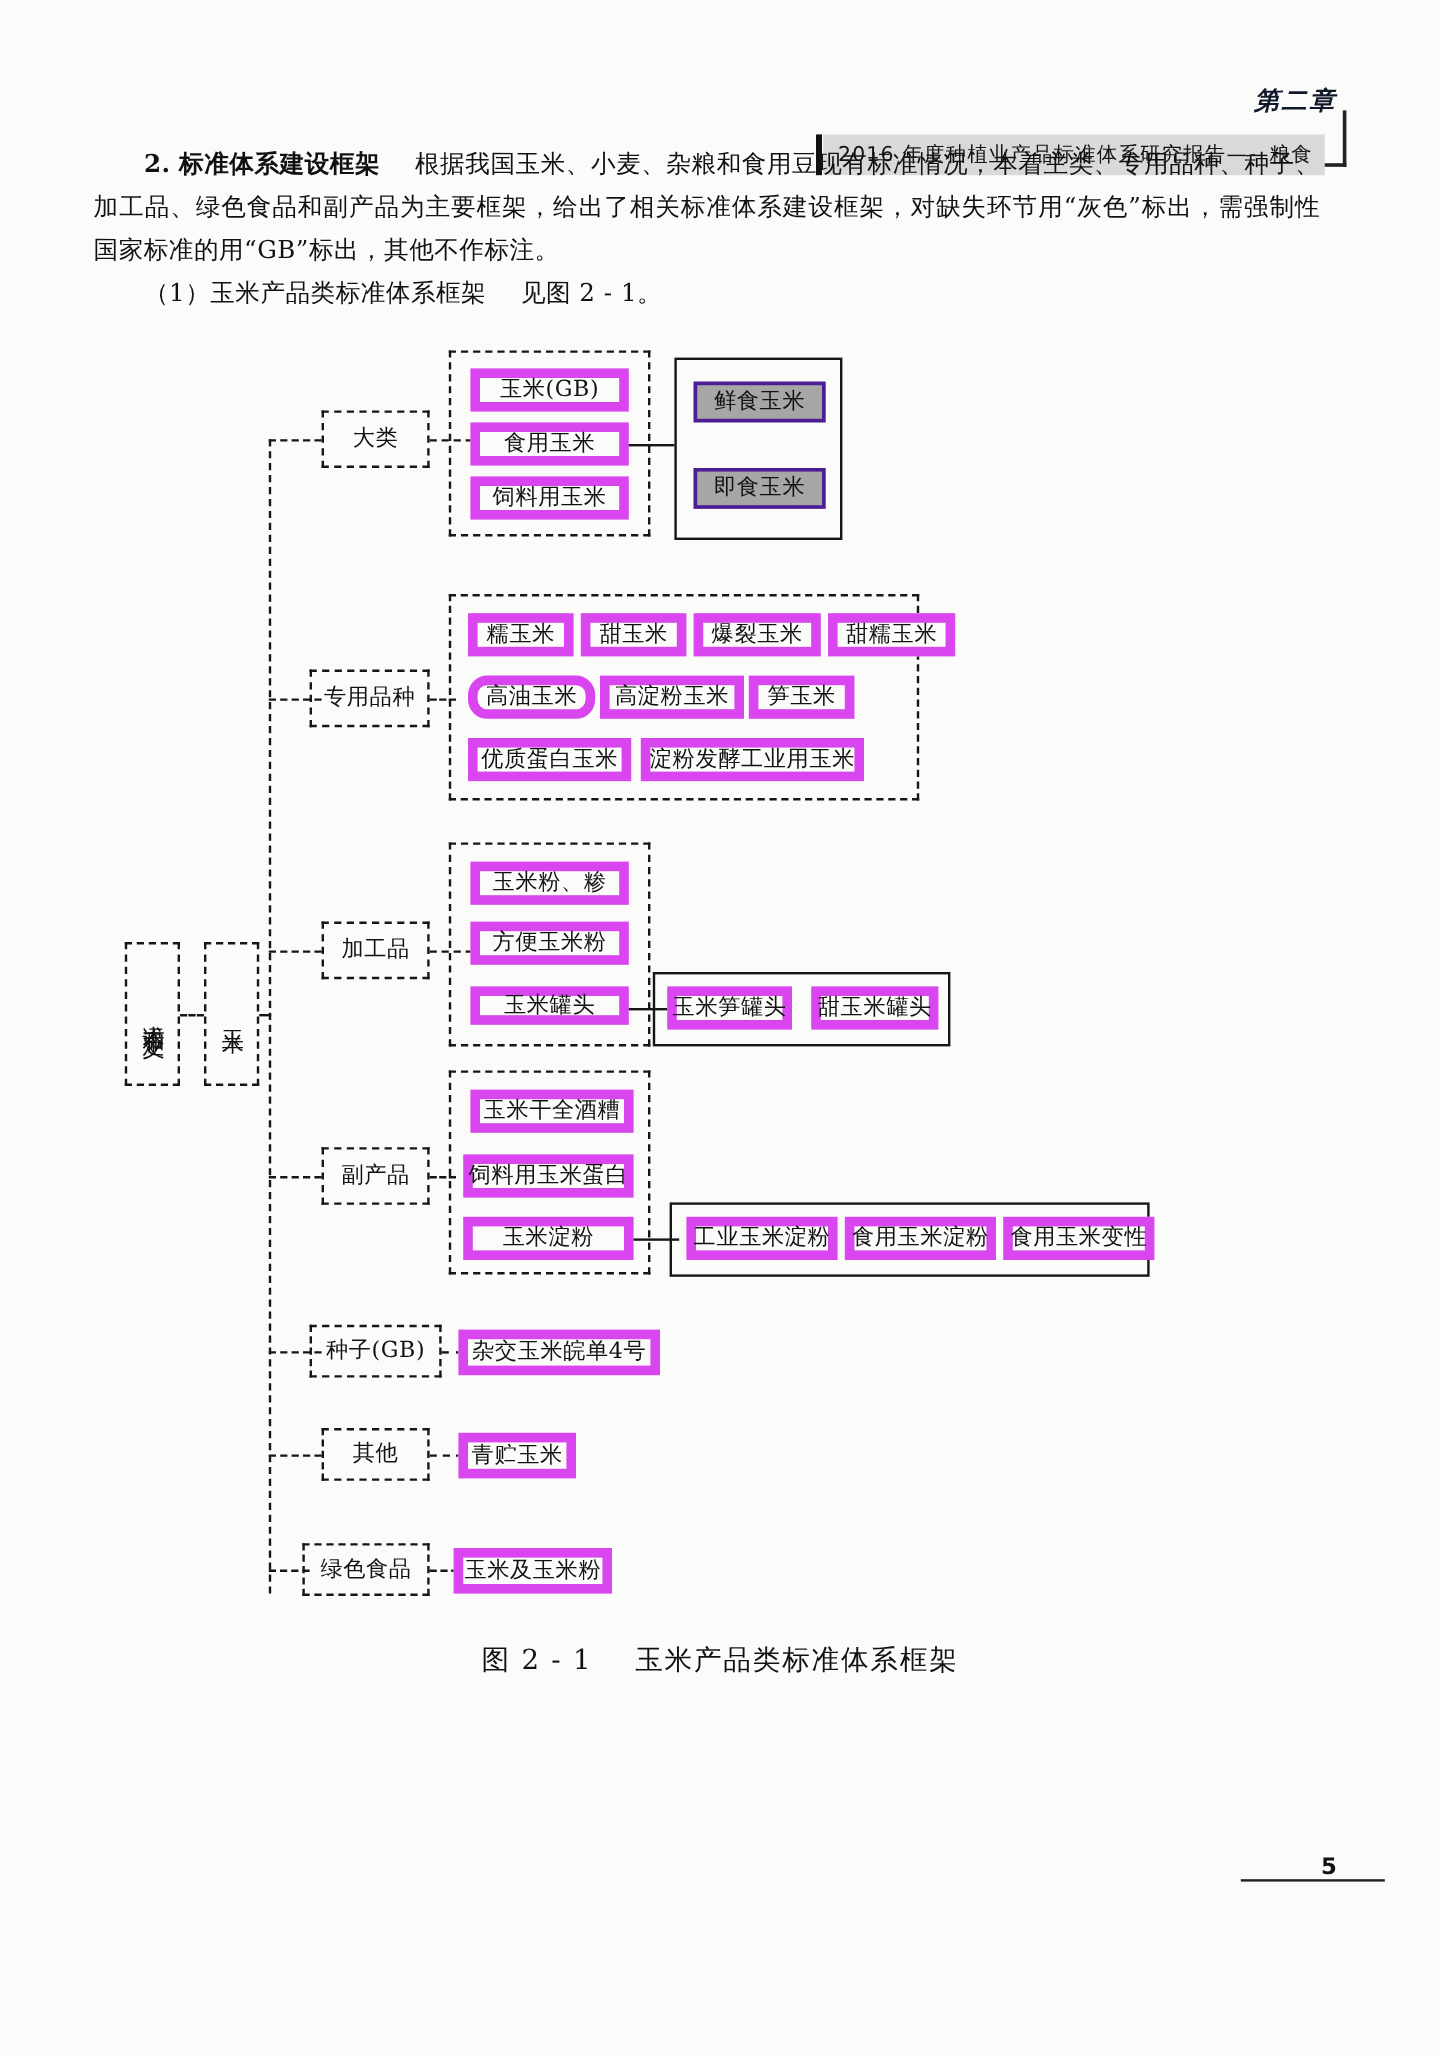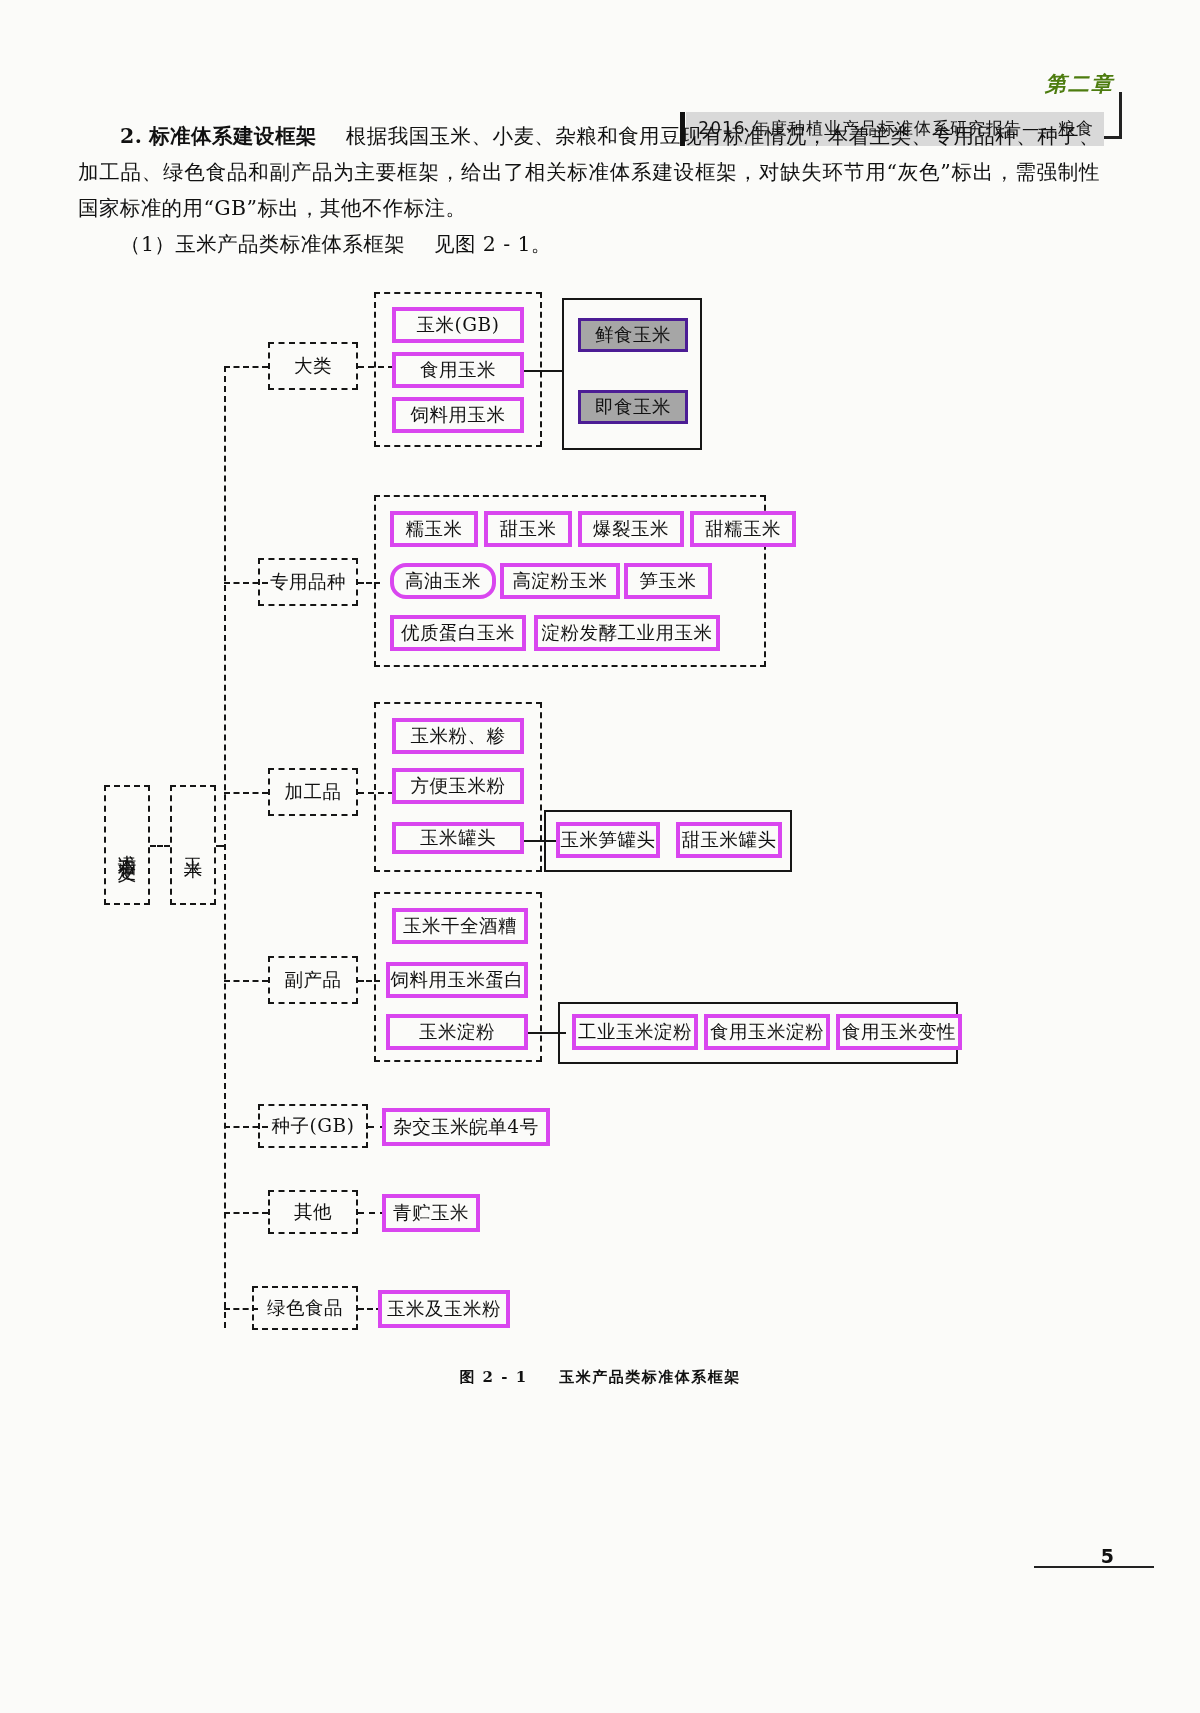--- a/index.html
+++ b/index.html
@@ -13,21 +13,21 @@
   }
   .page{position:absolute;inset:0;}
 
   
   .runhead{position:absolute;left:0;top:34px;width:1200px;height:80px;}
   .chapter-label{
     position:absolute;right:86px;top:36px;
     font-family:Liberation Serif, serif;
     font-weight:bold;font-size:21px;letter-spacing:2px;
     font-style:italic;
-    color:#4d7c0f;
+    color:#0f172a;
   }
   .head-corner{
     position:absolute;right:78px;top:58px;width:16px;height:44px;
     border-right:3px solid #222;border-bottom:3px solid #222;
   }
   .head-bar{
     position:absolute;right:96px;top:78px;
     background:#d9d9d9;
     padding:5px 10px 6px 12px;
     font-family:"DejaVu Sans","Liberation Sans",sans-serif;
@@ -55,21 +55,21 @@
   .node{
     position:absolute;
     display:flex;align-items:center;justify-content:center;
     box-sizing:border-box;
     font-size:18.5px;
     line-height:1;
     white-space:nowrap;
     letter-spacing:0.5px;
     background:#fbfbf9;
   }
-  .solid{border:4px solid #d946ef;}
+  .solid{border:8px solid #d946ef;}
   .dashed{border:2.5px dashed #161616;background:transparent;}
   .grey{background:#a6a6a6;border:3px solid #4c1d95;}
   .group{position:absolute;border:2.5px dashed #161616;box-sizing:border-box;background:transparent;}
   .sgroup{position:absolute;border:2px solid #161616;box-sizing:border-box;background:transparent;}
 
   .vnode{
     position:absolute;box-sizing:border-box;
     border:2.5px dashed #161616;
     display:flex;align-items:center;justify-content:center;
     font-size:18.5px;letter-spacing:2px;
@@ -78,21 +78,21 @@
   }
 
   
   .hline{position:absolute;height:0;border-top:2px solid #161616;}
   .hdash{position:absolute;height:0;border-top:2.5px dashed #161616;}
   .vdash{position:absolute;width:0;border-left:2.5px dashed #161616;}
 
   
   .caption{
     position:absolute;left:0;top:1368px;width:1200px;text-align:center;
-    font-size:15px;font-weight:bold;letter-spacing:1.5px;
+    font-size:23px;font-weight:normal;letter-spacing:1.5px;
   }
   .cap-gap{display:inline-block;width:18px;}
 
   
   .folio{
     position:absolute;right:86px;top:1545px;
     font-family:"DejaVu Sans","Liberation Sans",sans-serif;
     font-size:19px;font-weight:bold;
   }
   .folio-rule{position:absolute;right:46px;top:1566px;width:120px;height:0;border-top:2px solid #222;}

